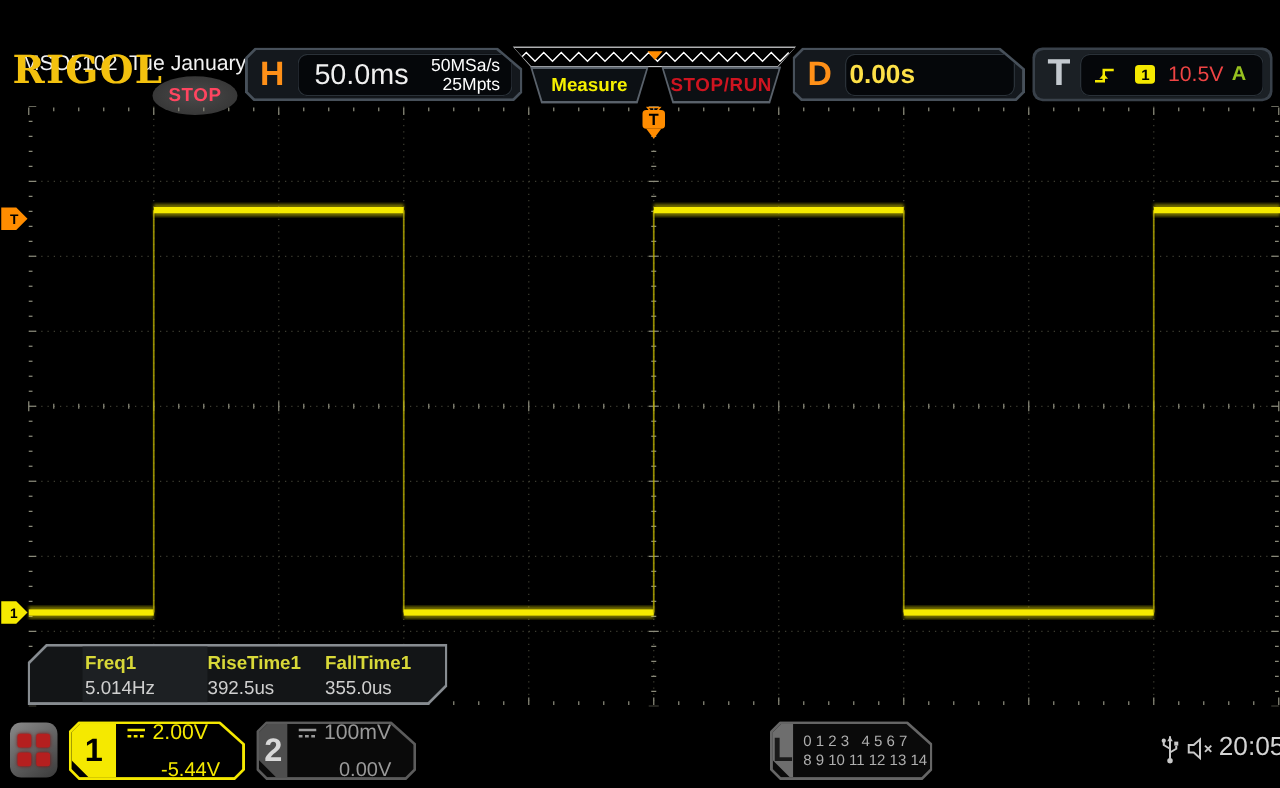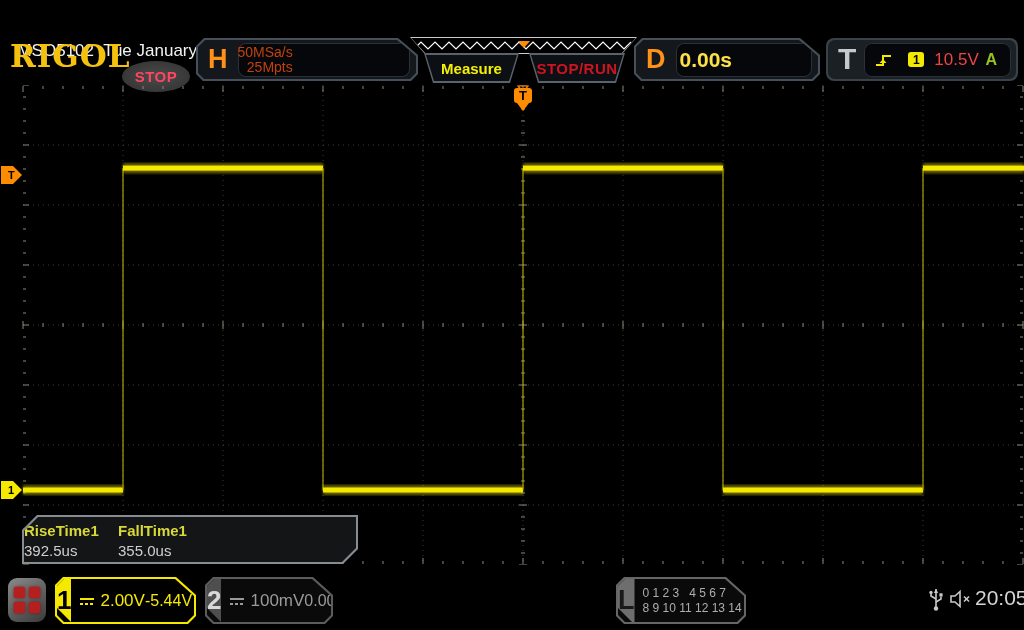--- a/index.html
+++ b/index.html
@@ -17,21 +17,21 @@
     color:#ff4560;font-weight:bold;font-size:15px;letter-spacing:.5px;}
   .panel{position:absolute;background:#47505a;clip-path:polygon(8px 0,calc(100% - 20px) 0,100% 17px,100% calc(100% - 7px),calc(100% - 7px) 100%,7px 100%,0 calc(100% - 7px),0 8px);}
   .panel-in{position:absolute;left:2px;top:2px;right:2px;bottom:2px;background:#14181d;
     clip-path:polygon(7px 0,calc(100% - 19px) 0,100% 16px,100% calc(100% - 6px),calc(100% - 6px) 100%,6px 100%,0 calc(100% - 6px),0 7px);
     display:flex;align-items:center;}
   .keytxt{font-weight:bold;font-size:27px;color:#ff9018;padding:0 10px 0 10px;}
   .inset{background:#05070a;border-radius:8px;height:34px;flex:1;margin-right:6px;
     display:flex;align-items:center;box-shadow:inset 0 0 0 1px #2a3138;}
   #h-panel{left:196px;top:4px;width:222px;height:43px;}
   #h-timebase{color:#f0f0f0;font-size:23px;padding-left:14px;flex:1;}
-  #h-rate{color:#c2410c;font-size:14px;line-height:15px;text-align:right;padding-right:10px;white-space:pre;}
+  #h-rate{color:#ffffff;font-size:14px;line-height:15px;text-align:right;padding-right:10px;white-space:pre;}
   #d-panel{left:634px;top:4px;width:186px;height:43px;}
   #d-value{color:#fde047;font-size:21px;padding-left:4px;font-weight:bold;}
   #t-panel{left:826px;top:4px;width:192px;height:43px;background:#39414a;border-radius:8px;}
   #t-panel .panel-in2{position:absolute;left:2px;top:2px;right:2px;bottom:2px;background:#1b2025;
     border-radius:7px;display:flex;align-items:center;}
   #t-key{font-weight:bold;font-size:30px;color:#c3c9cf;padding:0 8px 2px 10px;}
   #t-inset{background:#05070a;border-radius:8px;height:34px;flex:1;margin-right:5px;
     display:flex;align-items:center;box-shadow:inset 0 0 0 1px #2a3138;}
   #t-src{background:#f5e900;color:#000;font-weight:bold;font-size:12px;border-radius:3px;
     width:16px;height:15px;display:flex;align-items:center;justify-content:center;margin:0 10px 0 14px;}
@@ -73,21 +73,21 @@
   .menu-dot{background:#b51f1f;border-radius:2px;box-shadow:0 0 3px #7c1010;}
   .chbadge{position:absolute;display:flex;overflow:hidden;}
   #ch1{left:55px;top:5px;width:141px;height:47px;background:#f5e900;
     clip-path:polygon(0 8px,8px 0,calc(100% - 20px) 0,100% 18px,100% calc(100% - 8px),calc(100% - 8px) 100%,8px 100%,0 calc(100% - 8px));}
   #ch1-in{position:absolute;left:2px;top:2px;right:2px;bottom:2px;background:#000;
     clip-path:polygon(0 7px,7px 0,calc(100% - 19px) 0,100% 17px,100% calc(100% - 7px),calc(100% - 7px) 100%,7px 100%,0 calc(100% - 7px));
     display:flex;}
   #ch1-num{background:#f5e900;color:#000;font-weight:bold;font-size:26px;width:36px;
     display:flex;align-items:center;justify-content:center;
     clip-path:polygon(0 0,100% 0,100% 100%,14px 100%,0 calc(100% - 14px));}
-  .ch-vals{flex:1;display:flex;flex-direction:row;justify-content:center;padding:1px 18px 0 8px;}
+  .ch-vals{flex:1;display:flex;flex-direction:column;justify-content:center;padding:1px 18px 0 8px;}
   .ch-row1{display:flex;align-items:center;gap:5px;font-size:17px;}
   .ch-row2{text-align:right;font-size:16px;margin-top:12px;}
   #ch1 .ch-row1,#ch1 .ch-row2{color:#f5e900;}
   #ch2{left:205px;top:5px;width:128px;height:47px;background:#5c5c5c;
     clip-path:polygon(0 8px,8px 0,calc(100% - 20px) 0,100% 18px,100% calc(100% - 8px),calc(100% - 8px) 100%,8px 100%,0 calc(100% - 8px));}
   #ch2-in{position:absolute;left:2px;top:2px;right:2px;bottom:2px;background:#0a0a0a;
     clip-path:polygon(0 7px,7px 0,calc(100% - 19px) 0,100% 17px,100% calc(100% - 7px),calc(100% - 7px) 100%,7px 100%,0 calc(100% - 7px));
     display:flex;}
   #ch2-num{background:#4e4e4e;color:#d8d8d8;font-weight:bold;font-size:26px;width:34px;
     display:flex;align-items:center;justify-content:center;
@@ -116,20 +116,21 @@
 </div>
 
 <div id="header" class="abs">
   <div id="brand" class="abs">RIGOL</div>
   <div id="acq-state" class="abs">STOP</div>
 
   <div id="h-panel" class="panel">
     <div class="panel-in">
       <span class="keytxt">H</span>
       <div class="inset">
+        <span id="h-timebase">50.0ms</span>
         <span id="h-rate">50MSa/s
  25Mpts</span>
       </div>
     </div>
   </div>
 
   <div id="hpos" class="abs">
     <div id="hpos-in">
       <svg width="225" height="15" id="zigzag-svg">
           <polyline points="3,11 10,4 17,11 24,4 31,11 38,4 45,11 52,4 59,11 66,4 73,11 80,4 87,11 94,4 101,11 108,4 115,11 122,4 129,11 136,4 143,11 150,4 157,11 164,4 171,11 178,4 185,11 192,4 199,11 206,4 213,11 220,4" fill="none" stroke="#ffffff" stroke-width="1.2"></polyline>
@@ -492,20 +493,24 @@
       <text x="8" y="409" font-size="11" font-weight="bold" fill="#000">1</text>
       <polygon points="518,1 528,1 523,7" fill="none" stroke="#ff8c00" stroke-width="1.2"></polygon>
       <rect x="514" y="3" width="18" height="15" rx="3" fill="#ff8c00"></rect>
       <polygon points="517,18 529,18 523,26" fill="#ff8c00"></polygon>
       <text x="523" y="15" font-size="13" font-weight="bold" fill="#000" text-anchor="middle">T</text>
     </svg>
 </div>
 
 <div id="meas" class="abs">
   <div id="meas-in">
+    <div class="meas-col" id="meas-col1">
+      <div class="meas-label">Freq1</div>
+      <div class="meas-value">5.014Hz</div>
+    </div>
     <div class="meas-col" id="meas-col2">
       <div class="meas-label">RiseTime1</div>
       <div class="meas-value">392.5us</div>
     </div>
     <div class="meas-col" id="meas-col3">
       <div class="meas-label">FallTime1</div>
       <div class="meas-value">355.0us</div>
     </div>
   </div>
 </div>

